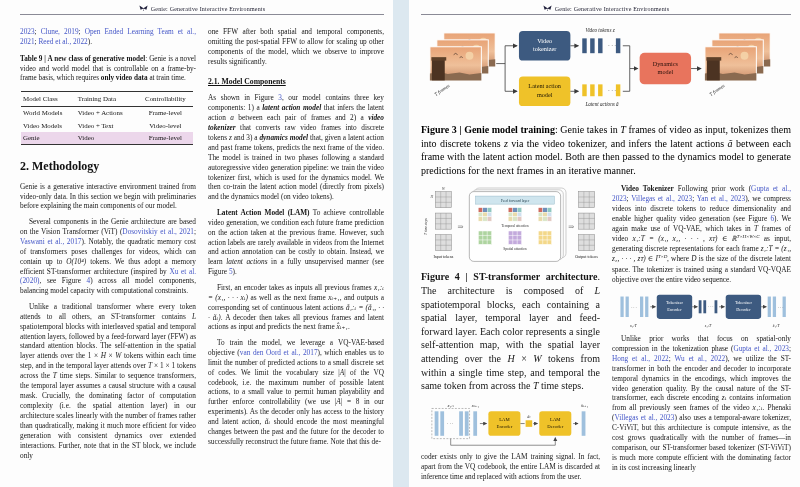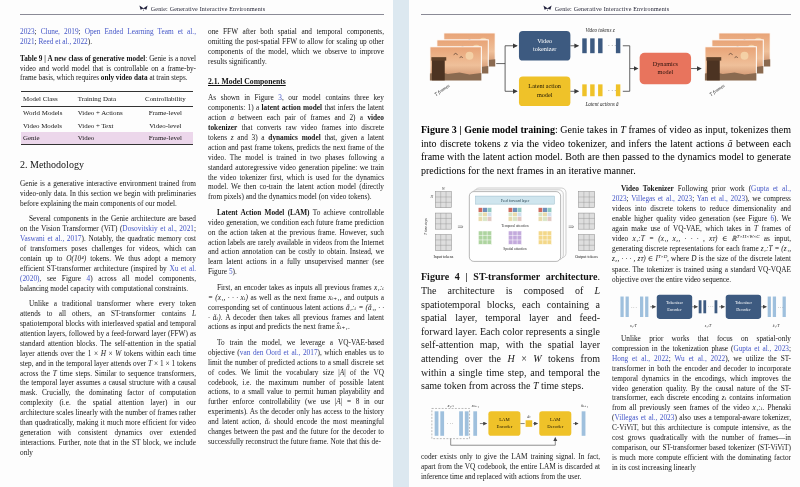--- a/index.html
+++ b/index.html
@@ -12,25 +12,25 @@
   .page-header{display:flex;justify-content:center;align-items:center;gap:3px;
     font-size:6px;color:#1c1c2e;letter-spacing:.2px;}
   .header-rule{border-bottom:.6px solid #8a8a96;margin-top:2px;}
   .page-content{margin-top:12px;}
   .cols{display:flex;gap:12px;}
   .col{flex:1;min-width:0;font-size:7.3px;line-height:1.36;color:#161616;text-align:justify;}
   p.body{margin:0 0 5.5px 0;}
   p.ind{text-indent:9px;}
   .seg-link{color:#4456c7;}
   .seg-bold{font-weight:bold;}
-  .seg-bi{font-weight:bold;}
-  .seg-it{}
+  .seg-bi{font-weight:bold;font-style:italic;}
+  .seg-it{font-style:italic;}
   .seg-math{font-style:italic;}
   .seg-sup{font-style:italic;vertical-align:super;font-size:5px;letter-spacing:-.2px;}
-  .sec-heading{font-size:10px;font-weight:normal;margin:13px 0 7px 0;color:#111;}
+  .sec-heading{font-size:12px;font-weight:bold;margin:13px 0 7px 0;color:#111;}
   .subsec-heading{font-size:7.7px;font-weight:bold;margin:10px 0 6px 0;color:#111;text-decoration:underline;}
   .tbl-caption{font-size:7.2px;line-height:1.36;margin:8px 0 7px 0;text-align:justify;}
   table.t1{width:98%;border-collapse:collapse;font-size:6.9px;margin:2px 0 4px 1px;}
   table.t1 th{font-weight:normal;text-align:left;border-top:1px solid #333;
     border-bottom:.6px solid #333;padding:2px 2px;}
   table.t1 td{padding:1.6px 2px;}
   table.t1 tr:last-child td{border-bottom:1px solid #333;}
   table.t1 th:last-child,table.t1 td:last-child{text-align:center;}
   tr.hl{background:#ecd7eb;}
   .fig-caption{font-size:10px;line-height:1.36;text-align:justify;margin:3px 0 7px 0;}
@@ -51,21 +51,21 @@
       </svg>
       <span>Genie: Generative Interactive Environments</span>
     </div>
     <div class="header-rule"></div>
 
     <div class="page-content">
       <div class="cols">
 
         <div class="col">
           <p class="body"><span class="seg-link">2023</span><span>; </span><span class="seg-link">Clune, 2019</span><span>; </span><span class="seg-link">Open Ended Learning Team et al., 2021</span><span>; </span><span class="seg-link">Reed et al., 2022</span><span>).</span></p>
-          <div class="tbl-caption"><span class="seg-bold">Table 9 | A new class of generative model</span><span>: Genie is a novel video and world model that is controllable on a frame-by-frame basis, which requires </span><span class="seg-bold">only video data</span><span> at train steps.</span></div>
+          <div class="tbl-caption"><span class="seg-bold">Table 9 | A new class of generative model</span><span>: Genie is a novel video and world model that is controllable on a frame-by-frame basis, which requires </span><span class="seg-bold">only video data</span><span> at train time.</span></div>
           <table class="t1">
             <thead>
               <tr>
                 <th>Model Class</th>
                 <th>Training Data</th>
                 <th>Controllability</th>
               </tr>
             </thead>
             <tbody>
               <tr>

